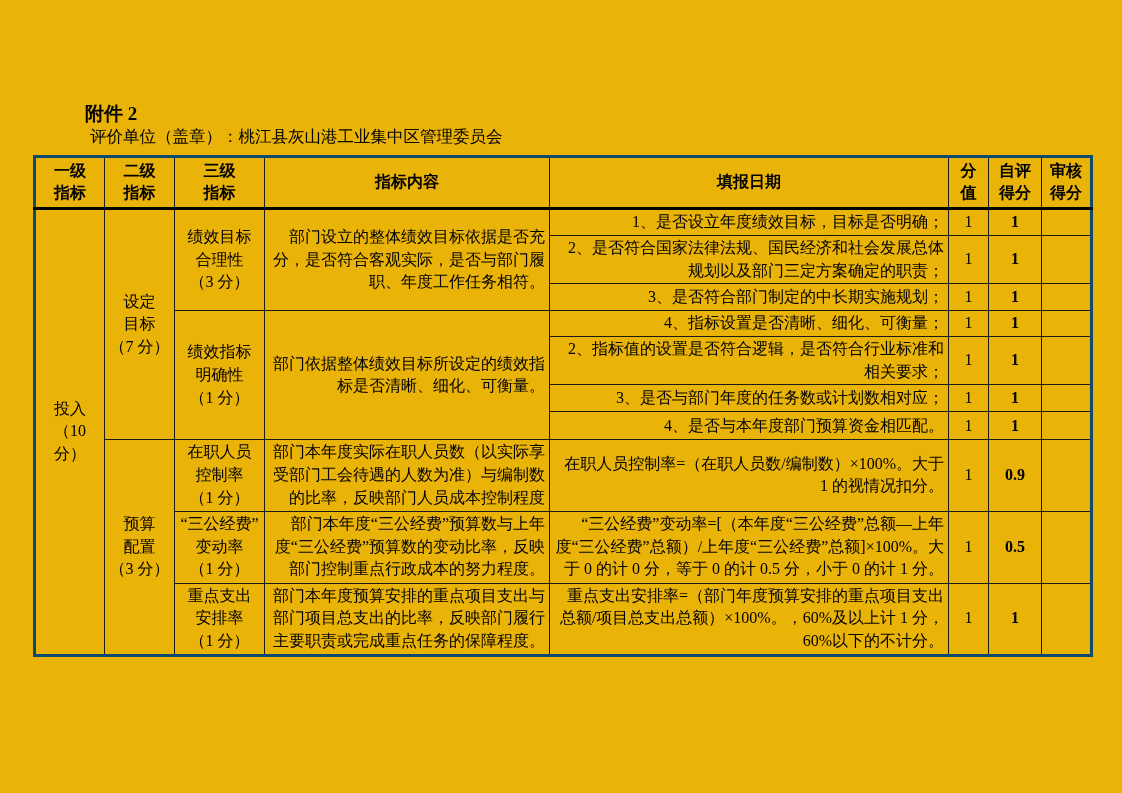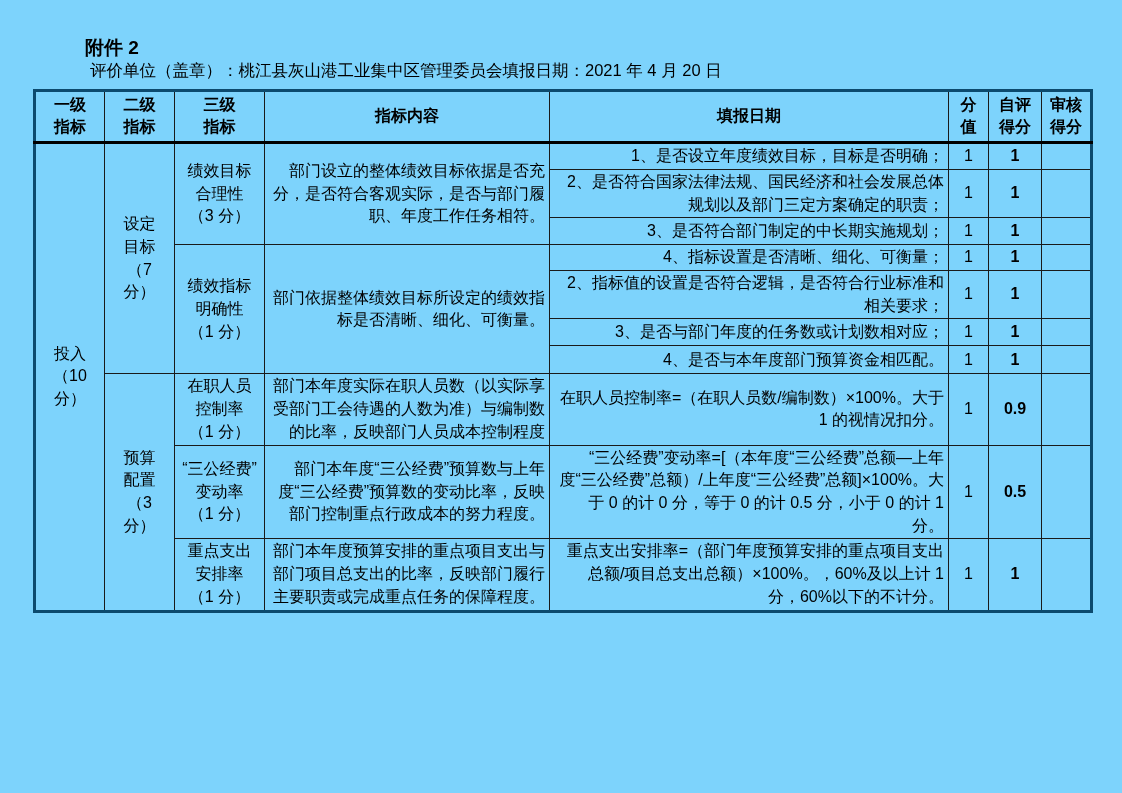--- a/index.html
+++ b/index.html
@@ -1,29 +1,29 @@
 <!DOCTYPE html>
 <html><head>
 <meta charset="utf-8">
 <style>
   html,body { margin:0; padding:0; background:#fff; }
   .page {
-    width:1122px; height:793px; background:#7dd3fc; color:#000;
-    font-family:Liberation Sans, sans-serif;
-    box-sizing:border-box; padding-top:37px; overflow:hidden;
+    width:1122px; height:793px; background:#eab308; color:#000;
+    font-family:Liberation Serif, serif;
+    box-sizing:border-box; padding-top:103px; overflow:hidden;
   }
   .attachment {
     margin-left:85px; font-size:19px; font-weight:bold; line-height:1.2;
   }
   .doc-title {
     text-align:center; font-size:28px; font-weight:bold;
     margin:10px 0 8px 0; letter-spacing:0.5px;
   }
   .info-row {
-    display:flex; align-items:flex-end;
+    display:flex; justify-content:space-between; align-items:flex-end;
     margin:0 64px 7px 90px; font-size:16.5px;
   }
   table.score-table {
     border-collapse:collapse; table-layout:fixed;
     width:1057px; margin-left:33px;
     border:3px solid #0c4a6e;
     font-size:16px;
   }
   table.score-table td, table.score-table th {
     border:1px solid #1a1a1a; vertical-align:middle;
@@ -45,21 +45,20 @@
 </head>
 <body>
 
 <div class="page">
 
   <div class="attachment">附件 2</div>
 
 
   <div class="info-row">
     <span>评价单位（盖章）：桃江县灰山港工业集中区管理委员会</span>
-    <span>填报日期：2021 年 4 月 20 日</span>
   </div>
 
   <table class="score-table">
     <colgroup>
       <col style="width:70px">
         <col style="width:70px">
         <col style="width:90px">
       <col style="width:285px">
         <col style="width:399px">
       <col style="width:40px">

